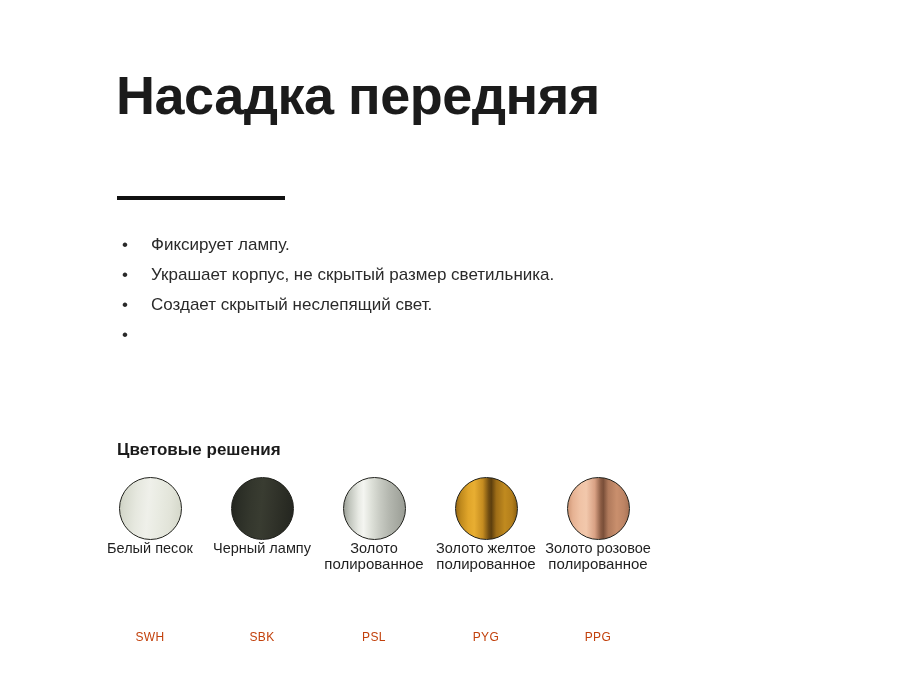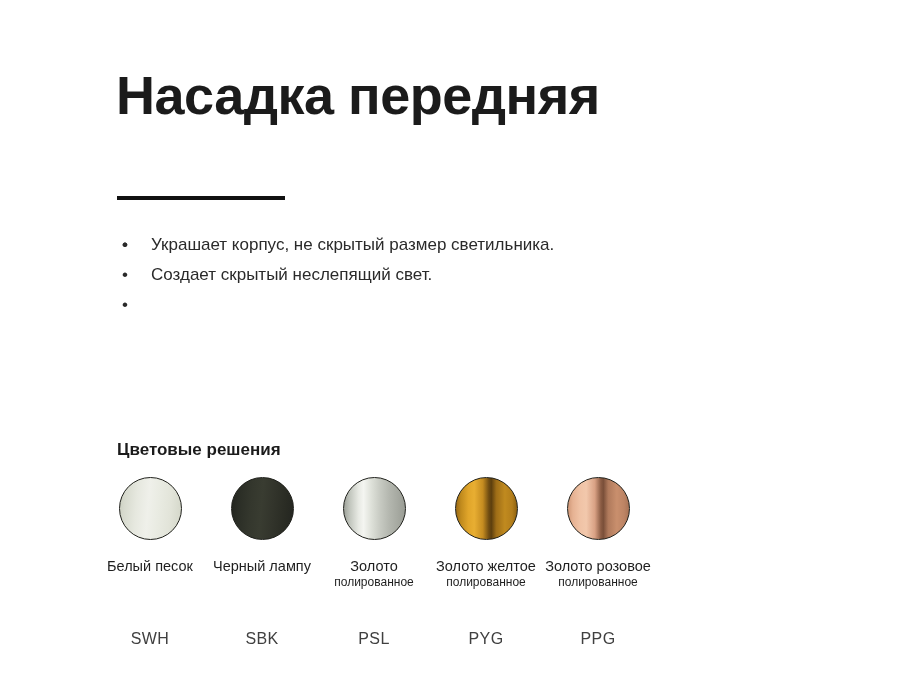--- a/index.html
+++ b/index.html
@@ -116,49 +116,48 @@
   .swatch-disc {
     width: 63px;
     height: 63px;
     border-radius: 50%;
     border: 1.5px solid #20211c;
     box-sizing: border-box;
     display: block;
   }
 
   .swatch-name {
-    margin-top: 18px;
     font-size: 14.5px;
     line-height: 17px;
     color: #1f1f1f;
     text-align: right;
     max-width: 112px;
   }
 
   .swatch-finish {
-    font-size: 12px;
+    font-size: 15px;
     line-height: 14px;
     color: #1f1f1f;
     text-align: center;
     max-width: 112px;
   }
 
   .code-rail {
     position: absolute;
     left: 94px;
     top: 630px;
     width: 620px;
     display: flex;
     flex-direction: row;
   }
   .code-cell {
     width: 112px;
     text-align: center;
-    font-size: 16px;
-    color: #404040;
+    font-size: 12px;
+    color: #c2410c;
     letter-spacing: 0.4px;
   }
 
   
   .fill-swh {
     background: linear-gradient(95deg,
       #c9cdbe 0%, #d7dace 10%, #e6e8df 28%,
       #eff0ea 46%, #e9ebe2 62%, #e2e4d9 80%, #d2d5c7 100%);
   }
   .fill-sbk {
@@ -193,20 +192,21 @@
 <div class="page">
 
   <h1 class="title">Насадка передняя</h1>
 
 
   <div class="rule"></div>
 
   <ul class="features">
     <li class="feature-item">
       <span class="bullet">•</span>
+      <span>Фиксирует лампу.</span>
     </li>
     <li class="feature-item">
       <span class="bullet">•</span>
       <span>Украшает корпус, не скрытый размер светильника.</span>
     </li>
     <li class="feature-item">
       <span class="bullet">•</span>
       <span>Создает скрытый неслепящий свет.</span>
     </li>
     <li class="feature-item">

